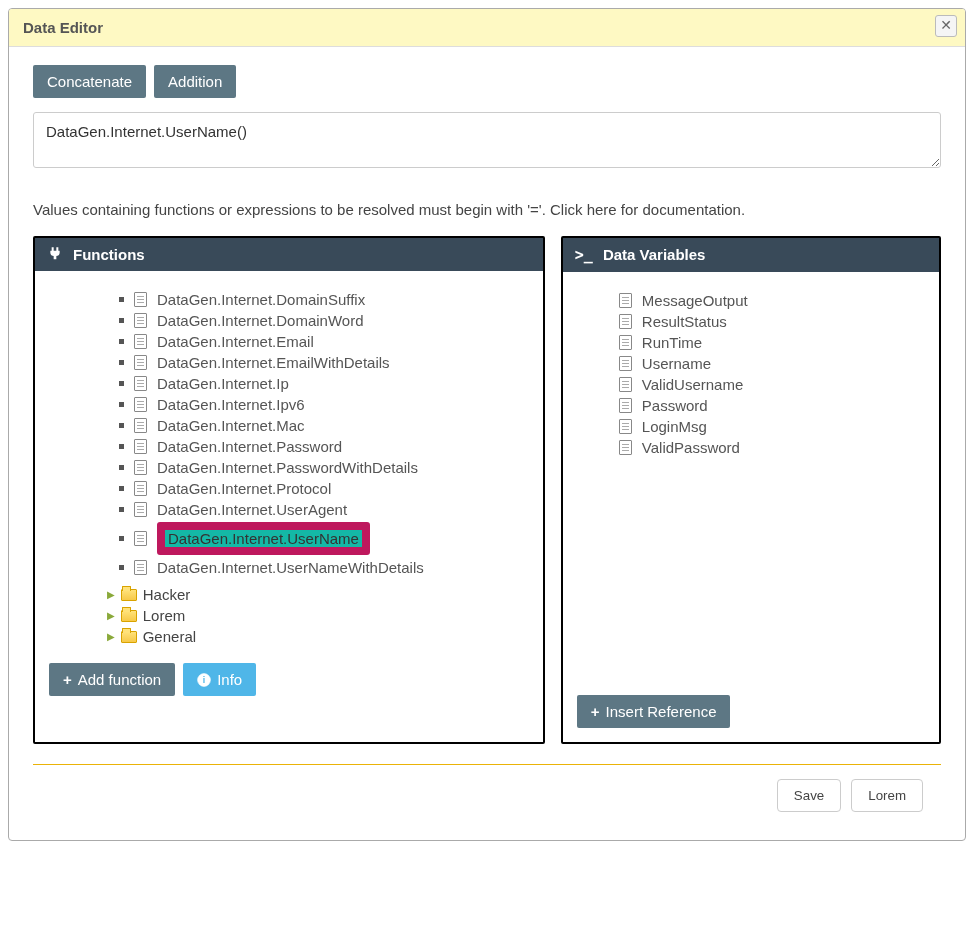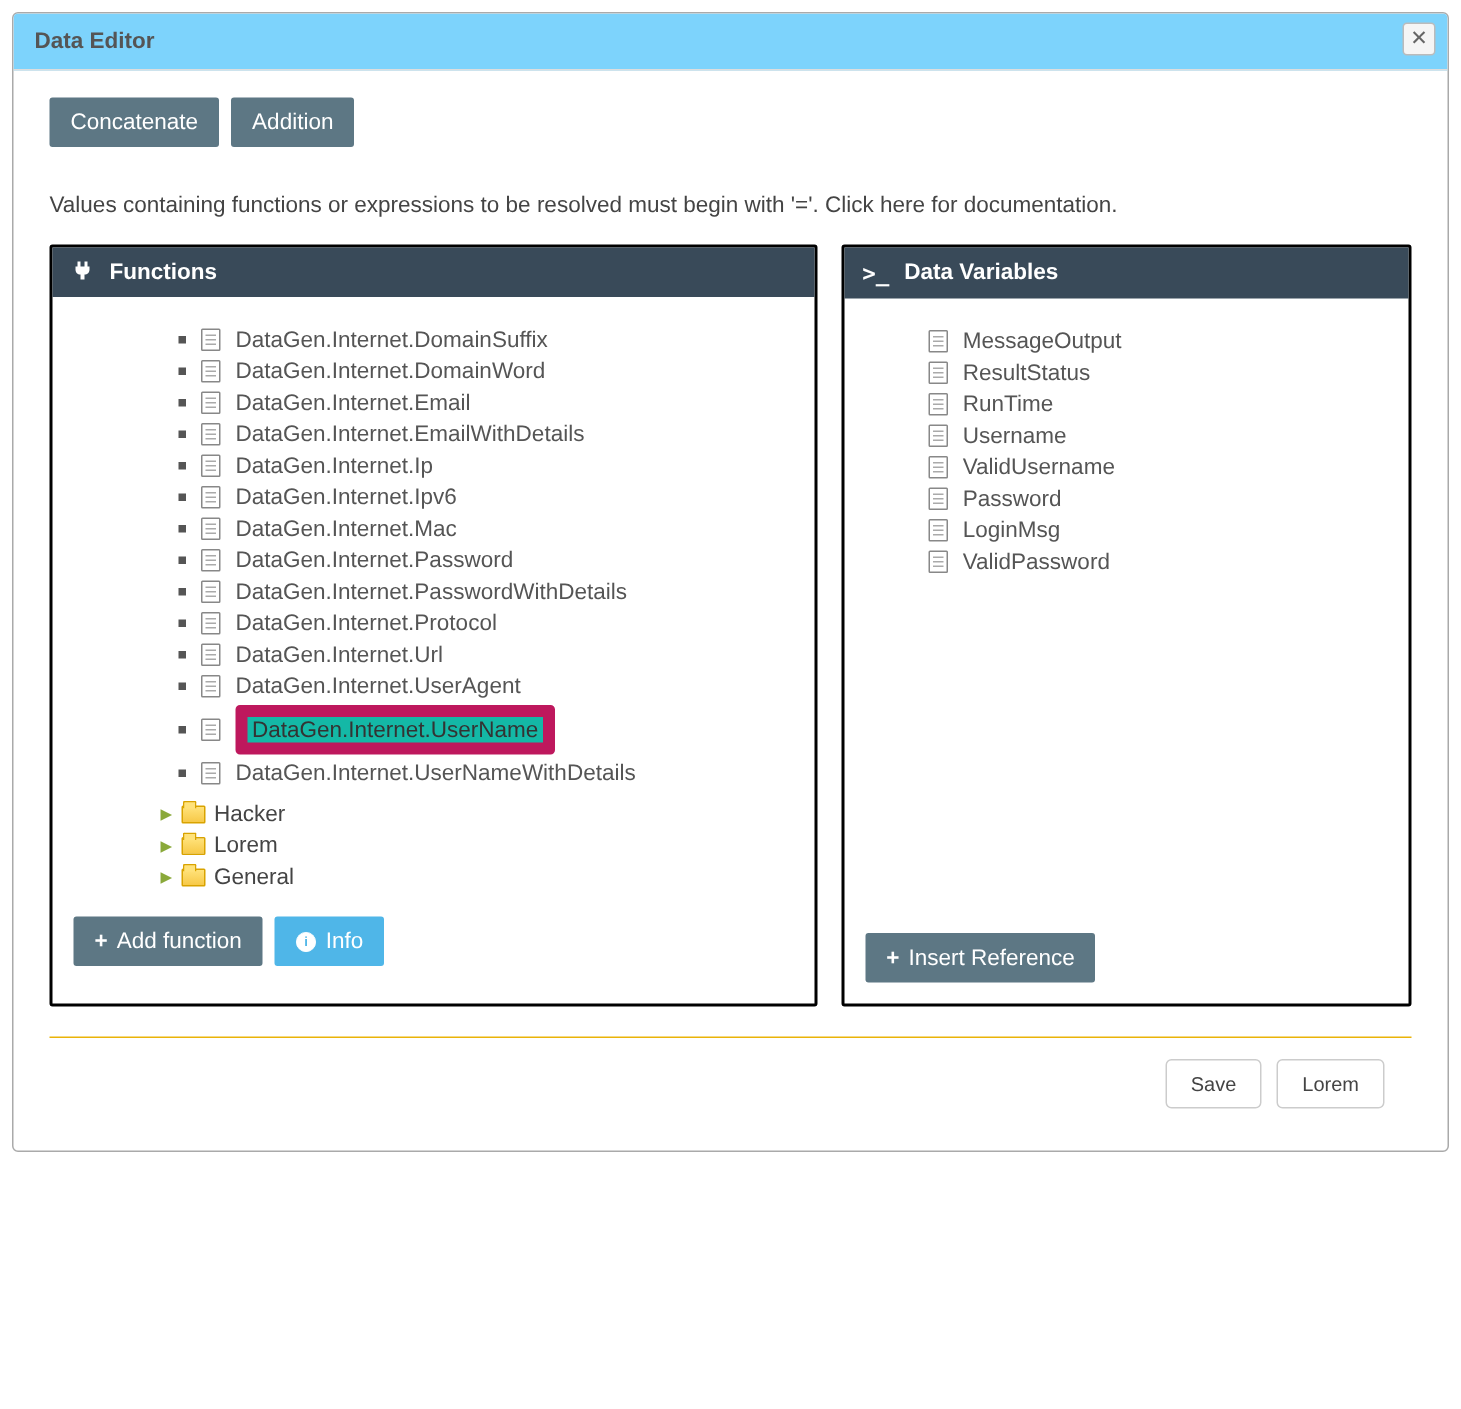--- a/index.html
+++ b/index.html
@@ -13,21 +13,21 @@
   }
   .dialog {
     border: 1px solid #aaa;
     border-radius: 4px;
     background: #fff;
     max-width: 958px;
     margin: 0 auto;
     overflow: hidden;
   }
   .dialog-header {
-    background: #7dd3fc;
+    background: #fef9c3;
     border-bottom: 1px solid #ddd;
     padding: 10px 14px;
     position: relative;
   }
   .dialog-title {
     font-weight: 700;
     color: #555;
     font-size: 15px;
   }
   .close-btn {
@@ -165,20 +165,21 @@
     <div class="close-btn">✕</div>
   </div>
 
   <div class="dialog-body">
 
     <div class="top-btn-row">
       <button class="btn">Concatenate</button>
       <button class="btn">Addition</button>
     </div>
 
+    <textarea class="expr-area" style="">DataGen.Internet.UserName()</textarea>
 
     <div class="hint">Values containing functions or expressions to be resolved must begin with '='. Click here for documentation.</div>
 
     <div class="panels">
 
       <div class="panel" style="flex:1.35">
         <div class="panel-h">
           <svg width="16" height="16" viewBox="0 0 24 24" fill="#fff">
               <path d="M7 2v5H5v3c0 3 2 5 5 5v5h4v-5c3 0 5-2 5-5V7h-2V2h-3v5h-4V2H7z"></path>
             </svg>
@@ -228,25 +229,20 @@
               </li>
               <li>
                 <span class="bullet"></span>
                 <span class="file-icon"></span>
                 <span class="func-name">DataGen.Internet.PasswordWithDetails</span>
               </li>
               <li>
                 <span class="bullet"></span>
                 <span class="file-icon"></span>
                 <span class="func-name">DataGen.Internet.Protocol</span>
-              </li>
-              <li>
-                <span class="bullet"></span>
-                <span class="file-icon"></span>
-                <span class="func-name">DataGen.Internet.Url</span>
               </li>
               <li>
                 <span class="bullet"></span>
                 <span class="file-icon"></span>
                 <span class="func-name">DataGen.Internet.UserAgent</span>
               </li>
               <li>
                 <span class="bullet"></span>
                 <span class="file-icon"></span>
                 <span class="func-name selected">DataGen.Internet.UserName</span>

